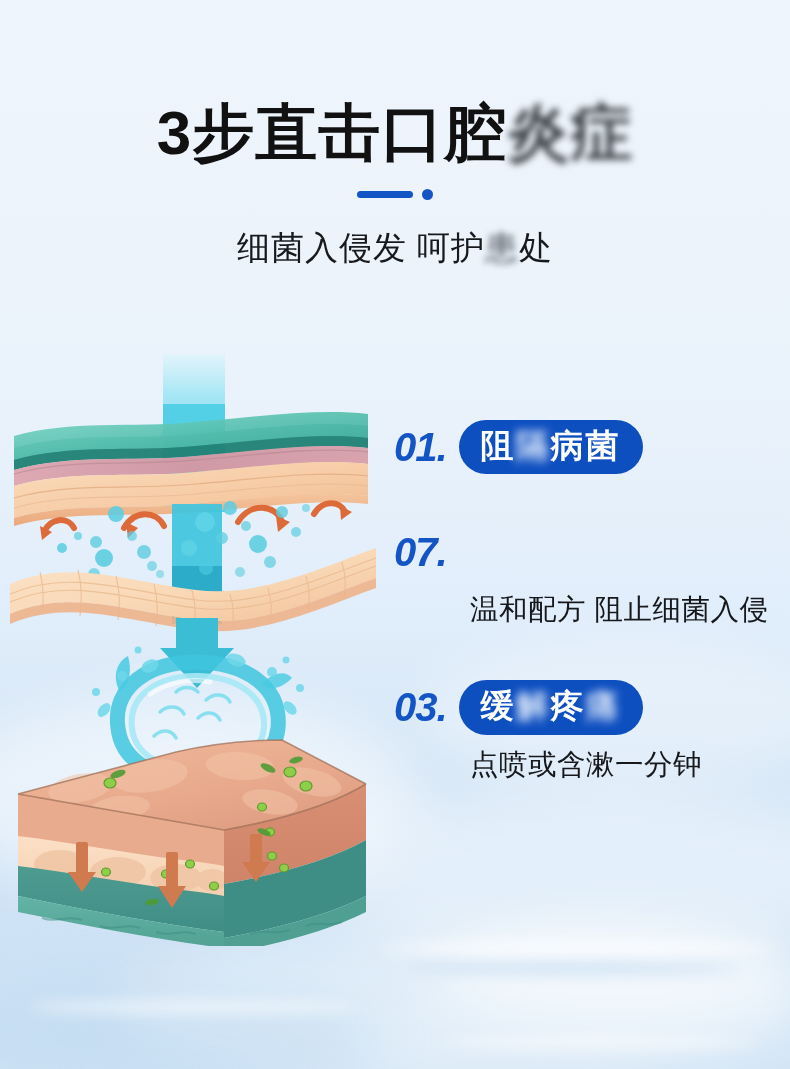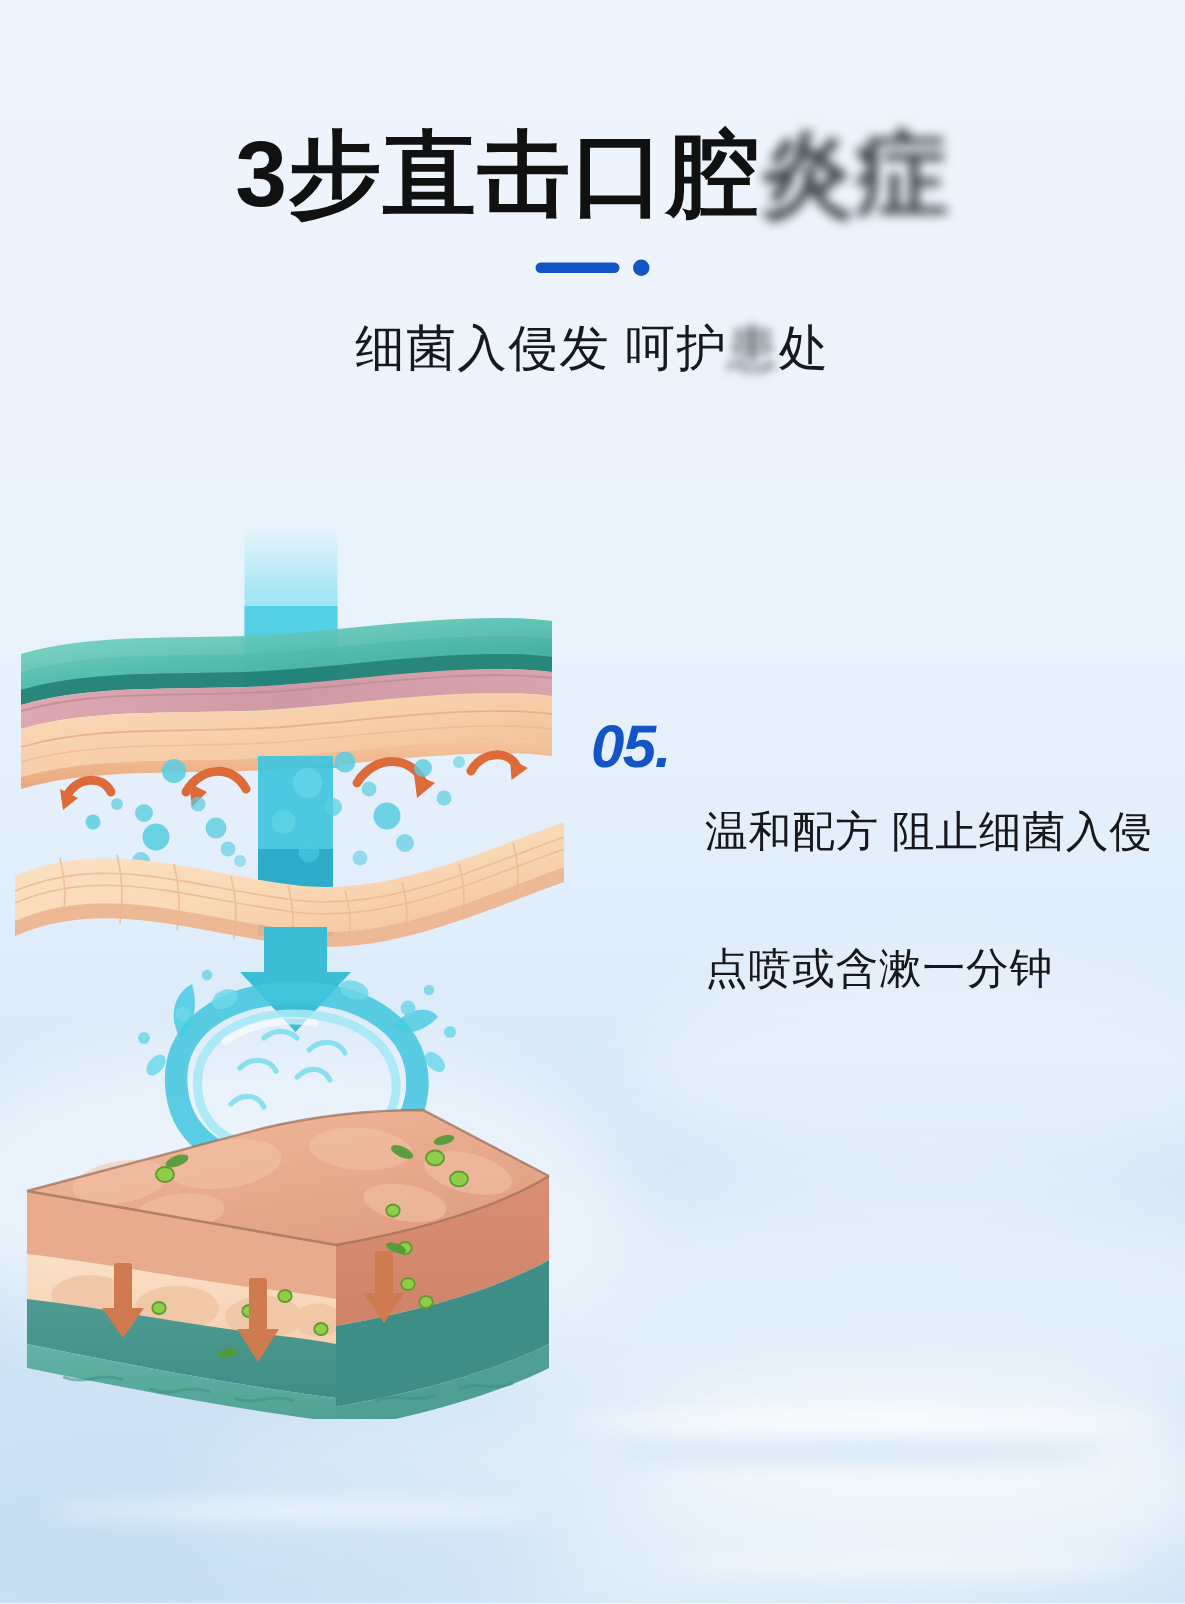--- a/index.html
+++ b/index.html
@@ -57,21 +57,21 @@
 
   
   .header {
     position: absolute;
     left: 0;
     top: 0;
     width: 790px;
     text-align: center;
   }
   .title {
-    margin: 0;
+    margin: 16px;
     padding-top: 85px;
     font-size: 62px;
     line-height: 1.02;
     font-weight: 700;
     letter-spacing: 1px;
     color: #111111;
     white-space: nowrap;
   }
   .title .blurred {
     display: inline-block;
@@ -491,31 +491,48 @@
             <polygon points="242,526 270,526 256,546"></polygon>
           </g>
         </g>
       </g>
     </svg>
   </div>
 
   <div class="steps">
 
     <div class="step">
+      <div class="step-head">
+        <span class="step-num">01.</span>
+        <span class="badge">
+            <span>阻</span>
+            <span class="blurred">隔</span>
+            <span>病菌</span>
+          </span>
+      </div>
     </div>
 
     <div class="step">
       <div class="step-head">
-        <span class="step-num">05.</span>
+        <span class="step-num">07.</span>
       </div>
       <div class="step-body">
         <div class="line"><span>温和配方 阻止细菌入侵</span></div>
       </div>
     </div>
 
     <div class="step">
+      <div class="step-head">
+        <span class="step-num">03.</span>
+        <span class="badge">
+            <span>缓</span>
+            <span class="blurred">解</span>
+            <span>疼</span>
+            <span class="blurred">痛</span>
+          </span>
+      </div>
       <div class="step-body">
         <div class="line"><span>点喷或含漱一分钟</span></div>
       </div>
     </div>
 
   </div>
 </div>
 
 </body></html>

